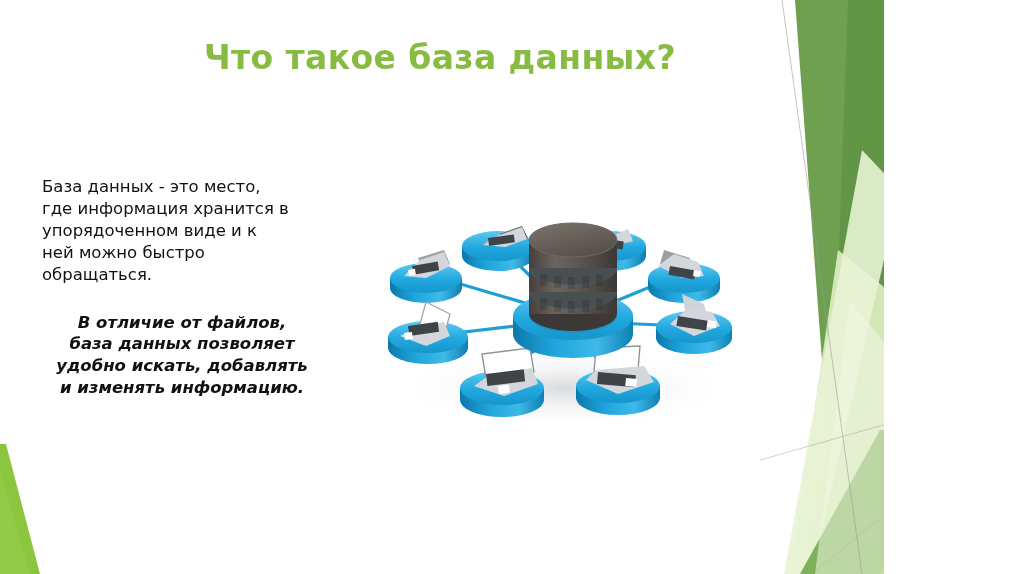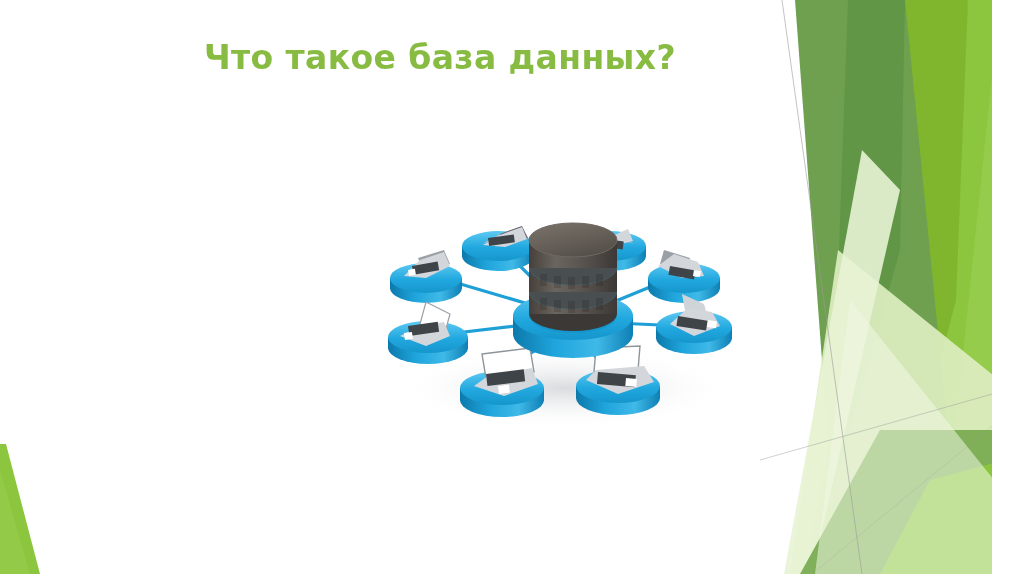--- a/index.html
+++ b/index.html
@@ -3,21 +3,21 @@
 <meta charset="utf-8">
 <title>Slide</title>
 <style>
   html, body {
     margin: 0;
     padding: 0;
     background: #ffffff;
   }
   .slide {
     position: relative;
-    width: 992px;
+    width: 884px;
     height: 574px;
     background: #ffffff;
     overflow: hidden;
     font-family: "Liberation Sans", "DejaVu Sans", sans-serif;
   }
 
   
   .decor {
     position: absolute;
     inset: 0;
@@ -104,20 +104,29 @@
     <line x1="760" y1="460" x2="1024" y2="385" stroke="#9a9a9a" stroke-width="0.9" opacity="0.5"></line>
     <line x1="812" y1="574" x2="1024" y2="400" stroke="#9a9a9a" stroke-width="0.7" opacity="0.35"></line>
 
     <polygon points="0,444 0,574 40,574 6,444" fill="#8cc63e"></polygon>
     <polygon points="0,470 0,574 30,574" fill="#96cc4c" opacity="0.7"></polygon>
   </svg>
 
   <div class="title">Что такое база данных?</div>
 
   <div class="text-col">
+    <p class="para">База данных - это место,
+где информация хранится в
+упорядоченном виде и к
+ней можно быстро
+обращаться.</p>
+    <p class="para last">В отличие от файлов,
+база данных позволяет
+удобно искать, добавлять
+и изменять информацию.</p>
   </div>
 
   <svg class="illustration" viewBox="0 0 364 240">
 
     <defs>
       <linearGradient id="discTop" x1="0" y1="0" x2="0" y2="1">
         <stop offset="0%" stop-color="#5ec9f2"></stop>
         <stop offset="55%" stop-color="#21a8df"></stop>
         <stop offset="100%" stop-color="#1596cc"></stop>
       </linearGradient>

